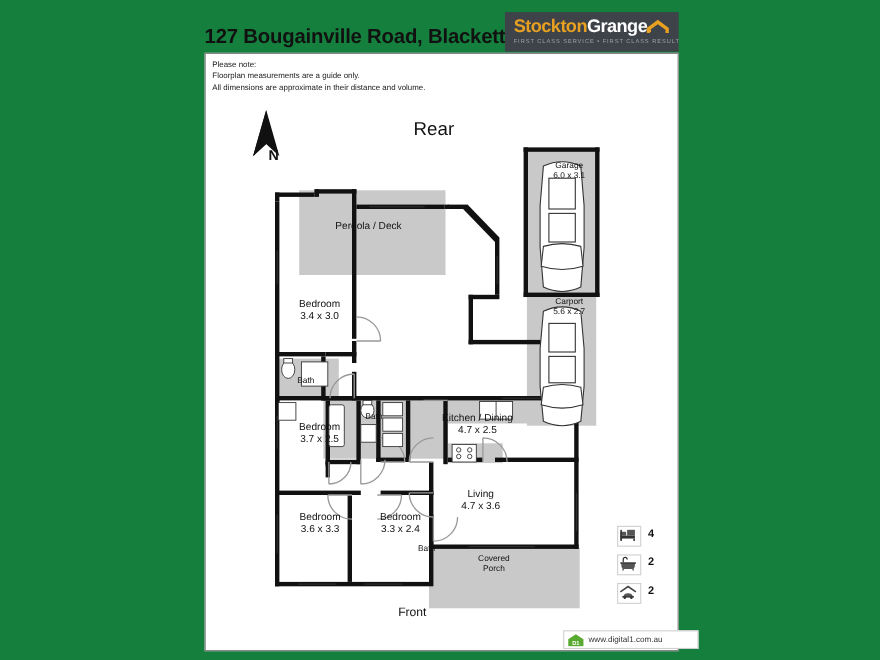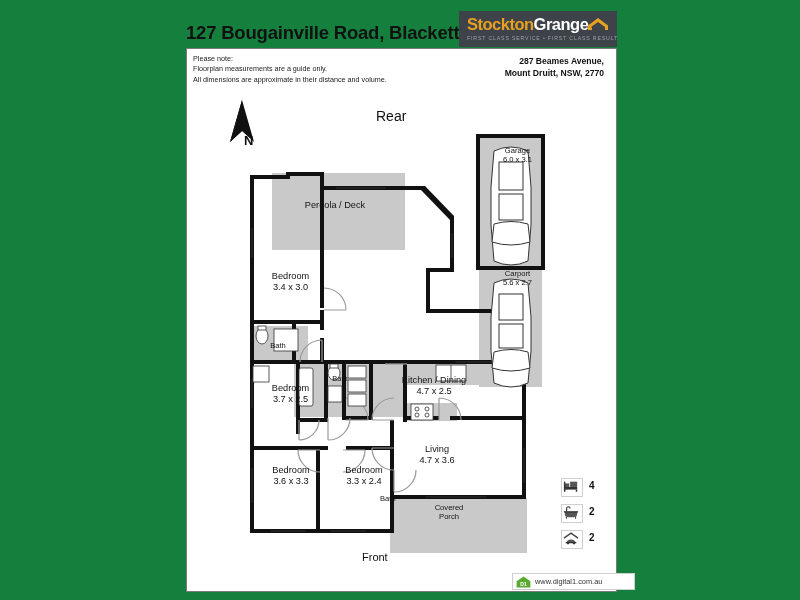--- a/index.html
+++ b/index.html
@@ -62,21 +62,21 @@
     position:absolute; left:193px; top:54px;
     font-size:7.2px; color:#1a1a1a; line-height:1.45;
   }
   .addr{
     position:absolute; right:196px; top:55px;
     font-size:8.6px; color:#111; text-align:right; line-height:1.45;
     font-weight:bold;
   }
   .rear{
     position:absolute; left:376px; top:108px;
-    font-size:14px; color:#111;
+    font-size:17px; color:#111;
   }
   .front{
     position:absolute; left:362px; top:551px;
     font-size:11px; color:#111;
   }
   
   .compass{position:absolute;left:218px;top:98px;width:48px;height:52px;}
   
   .plan{position:absolute;left:186px;top:48px;width:431px;height:544px;}
   
@@ -132,24 +132,20 @@
   </div>
 
   <div class="frame"></div>
 
   <div class="note">
     <div>Please note:</div>
     <div>Floorplan measurements are a guide only.</div>
     <div>All dimensions are approximate in their distance and volume.</div>
   </div>
 
-  <div class="addr">
-    <div>287 Beames Avenue,</div>
-    <div>Mount Druitt, NSW, 2770</div>
-  </div>
 
   <div class="rear">Rear</div>
   <div class="front">Front</div>
 
   <svg class="compass" viewBox="0 0 48 52">
     <path d="M24 2 L36 44 L24 33 L12 44 Z" fill="#111"></path>
     <path d="M24 2 L24 33 L12 44 Z" fill="#111"></path>
     <text x="26" y="47" font-family="Liberation Sans, sans-serif" font-size="13" font-weight="bold" fill="#111">N</text>
   </svg>
 

